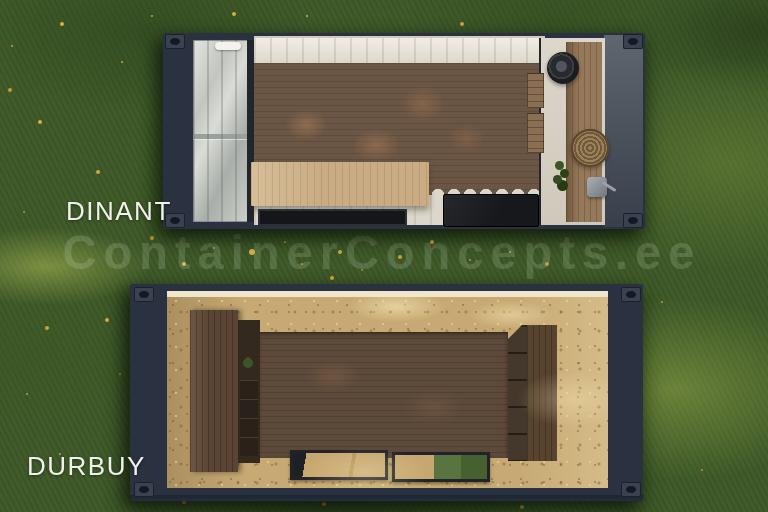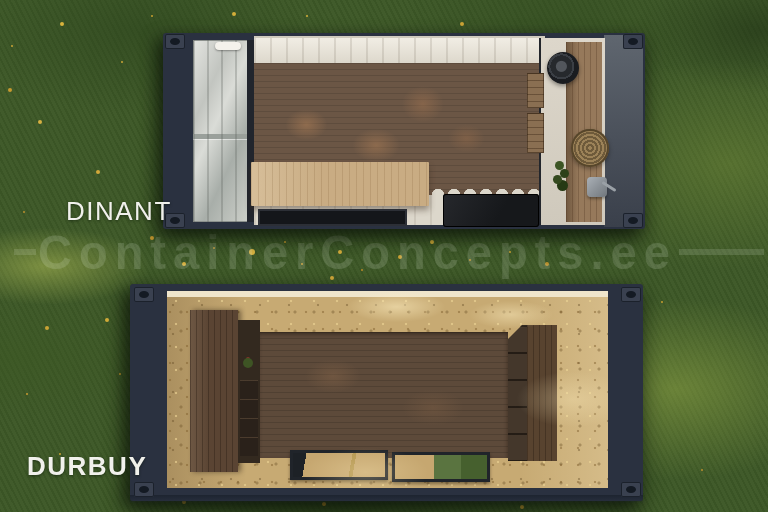--- a/index.html
+++ b/index.html
@@ -37,35 +37,36 @@
       118px 372px 0 -1px #c9992e, 58px 452px 0 -1px #caa335,
       182px 500px 0 0 #caa335, 232px 492px 0 -1px #d6b042, 322px 502px 0 0 #b98e2c,
       268px 496px 0 -1px #e0c45a, 424px 498px 0 -1px #c9a02f, 520px 505px 0 0 #caa335,
       660px 300px 0 -1px #c9a02f, 700px 468px 0 -1px #b98e2c;
   }
   
   .watermark{
     position:absolute;left:0;right:4px;top:224px;height:56px;
     display:flex;align-items:center;pointer-events:none;
     color:rgba(228,238,222,.17);
+    flex-direction:column;
   }
   .watermark .wm-text{
     flex:none;font-size:47px;font-weight:bold;letter-spacing:7px;
     white-space:nowrap;transform:scaleY(1.02);
   }
   .watermark .wm-dash{flex:1;height:6px;background:rgba(228,238,222,.15);margin:0 2px;}
   .watermark .wm-dash.left{min-width:14px;max-width:22px;margin-left:14px;}
   .watermark .wm-dash.right{margin-right:0;}
   
   .model-label{
     position:absolute;color:#f1f1ec;font-size:26px;font-weight:500;
     letter-spacing:1.5px;text-shadow:0 1px 3px rgba(10,20,8,.55);
   }
   .label-dinant{left:28px;top:196px;margin-left:38px;}
-  .label-durbuy{left:27px;top:451px;font-weight:bold;}
+  .label-durbuy{left:27px;top:451px;}
   
   .container-box{position:absolute;background:#2a3140;border-radius:3px;}
   .cast{
     position:absolute;width:20px;height:15px;background:#3a4150;border-radius:2px;
     box-shadow:inset 0 0 0 1px #1b212b;
   }
   .cast::after{content:"";position:absolute;top:4px;left:5px;right:5px;bottom:4px;
     background:#141a23;border-radius:50%;}
   
   .dinant{left:163px;top:33px;width:482px;height:196px;

